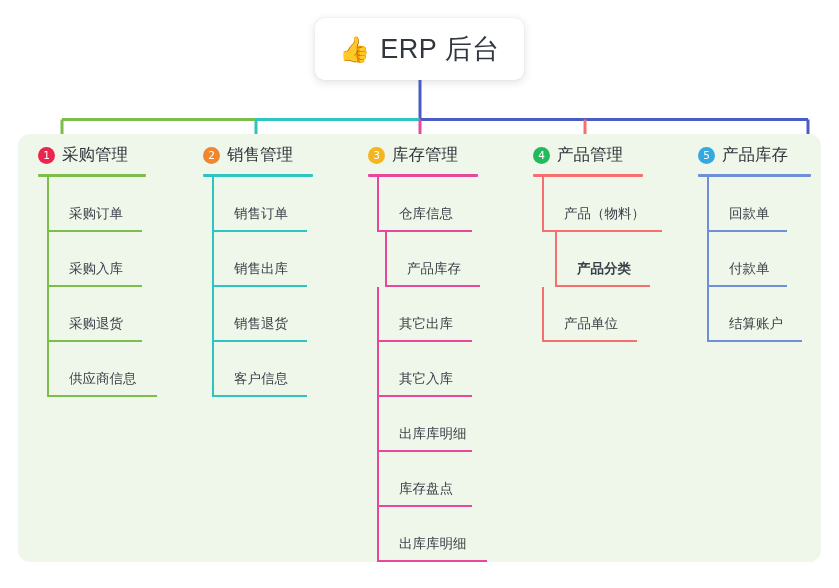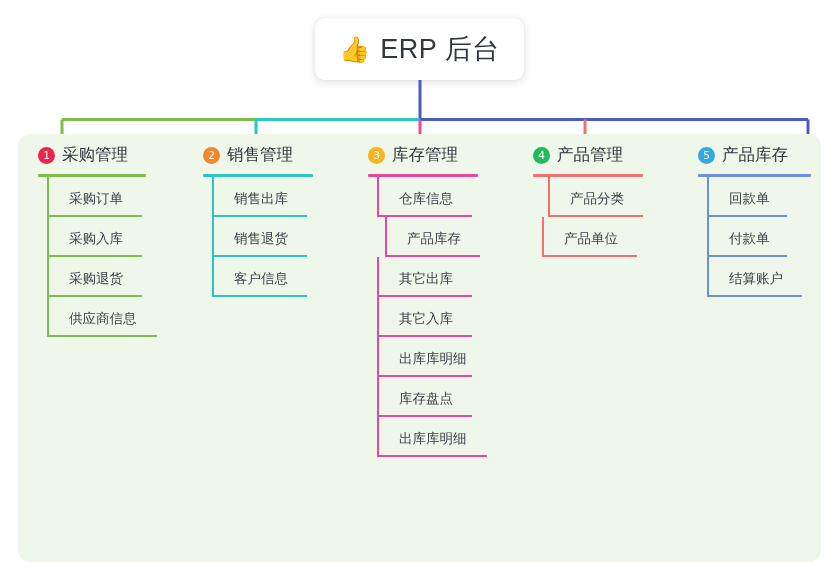--- a/index.html
+++ b/index.html
@@ -53,21 +53,21 @@
     color:#fff;font-size:10.5px;line-height:1;
     font-family:"DejaVu Sans",sans-serif;
     flex:0 0 auto;
   }
   .head-label{font-size:16.5px;color:#2f343b;}
   .head-rule{height:3px;border-radius:1px;margin-top:6px;}
 
   .leaves{position:relative;margin-top:0;}
   .leaf{
     position:relative;
-    height:40px;
+    height:55px;
     box-sizing:border-box;
   }
   .leaf .spine{
     position:absolute;left:0;top:0;width:2px;height:100%;
   }
   .leaf .label{
     position:absolute;left:22px;bottom:9px;
     font-size:13.5px;color:#3a4048;white-space:nowrap;
   }
   .leaf .under{
@@ -128,20 +128,25 @@
           </div>
         </div>
       </div>
       <div class="col" style="left: 203px; width: 150px;">
         <div class="col-head">
           <span class="badge" style="background: rgb(240, 134, 45);">2</span>
           <span class="head-label">销售管理</span>
         </div>
         <div class="head-rule" style="background: rgb(46, 196, 192); width: 110px;"></div>
         <div class="leaves">
+          <div class="leaf" style="margin-left: 9px;">
+            <div class="spine" style="background: rgb(46, 196, 192);"></div>
+            <div class="label">销售订单</div>
+            <div class="under" style="background: rgb(46, 196, 192); width: 95px;"></div>
+          </div>
           <div class="leaf" style="margin-left: 9px; padding-left: 30px;">
             <div class="spine" style="background: rgb(46, 196, 192);"></div>
             <div class="label">销售出库</div>
             <div class="under" style="background: rgb(46, 196, 192); width: 95px;"></div>
           </div>
           <div class="leaf" style="margin-left: 9px;">
             <div class="spine" style="background: rgb(46, 196, 192);"></div>
             <div class="label">销售退货</div>
             <div class="under" style="background: rgb(46, 196, 192); width: 95px;"></div>
           </div>
@@ -196,21 +201,26 @@
           </div>
         </div>
       </div>
       <div class="col" style="left: 533px; width: 150px;">
         <div class="col-head">
           <span class="badge" style="background: rgb(34, 187, 91);">4</span>
           <span class="head-label">产品管理</span>
         </div>
         <div class="head-rule" style="background: rgb(244, 112, 110); width: 110px;"></div>
         <div class="leaves">
-          <div class="leaf" style="margin-left: 15px;">
+          <div class="leaf" style="margin-left: 9px;">
+            <div class="spine" style="background: rgb(244, 112, 110);"></div>
+            <div class="label">产品（物料）</div>
+            <div class="under" style="background: rgb(244, 112, 110); width: 120px;"></div>
+          </div>
+          <div class="leaf" style="margin-left: 22px; font-weight: bold;">
             <div class="spine" style="background: rgb(244, 112, 110);"></div>
             <div class="label">产品分类</div>
             <div class="under" style="background: rgb(244, 112, 110); width: 95px;"></div>
           </div>
           <div class="leaf" style="margin-left: 9px;">
             <div class="spine" style="background: rgb(244, 112, 110);"></div>
             <div class="label">产品单位</div>
             <div class="under" style="background: rgb(244, 112, 110); width: 95px;"></div>
           </div>
         </div>

